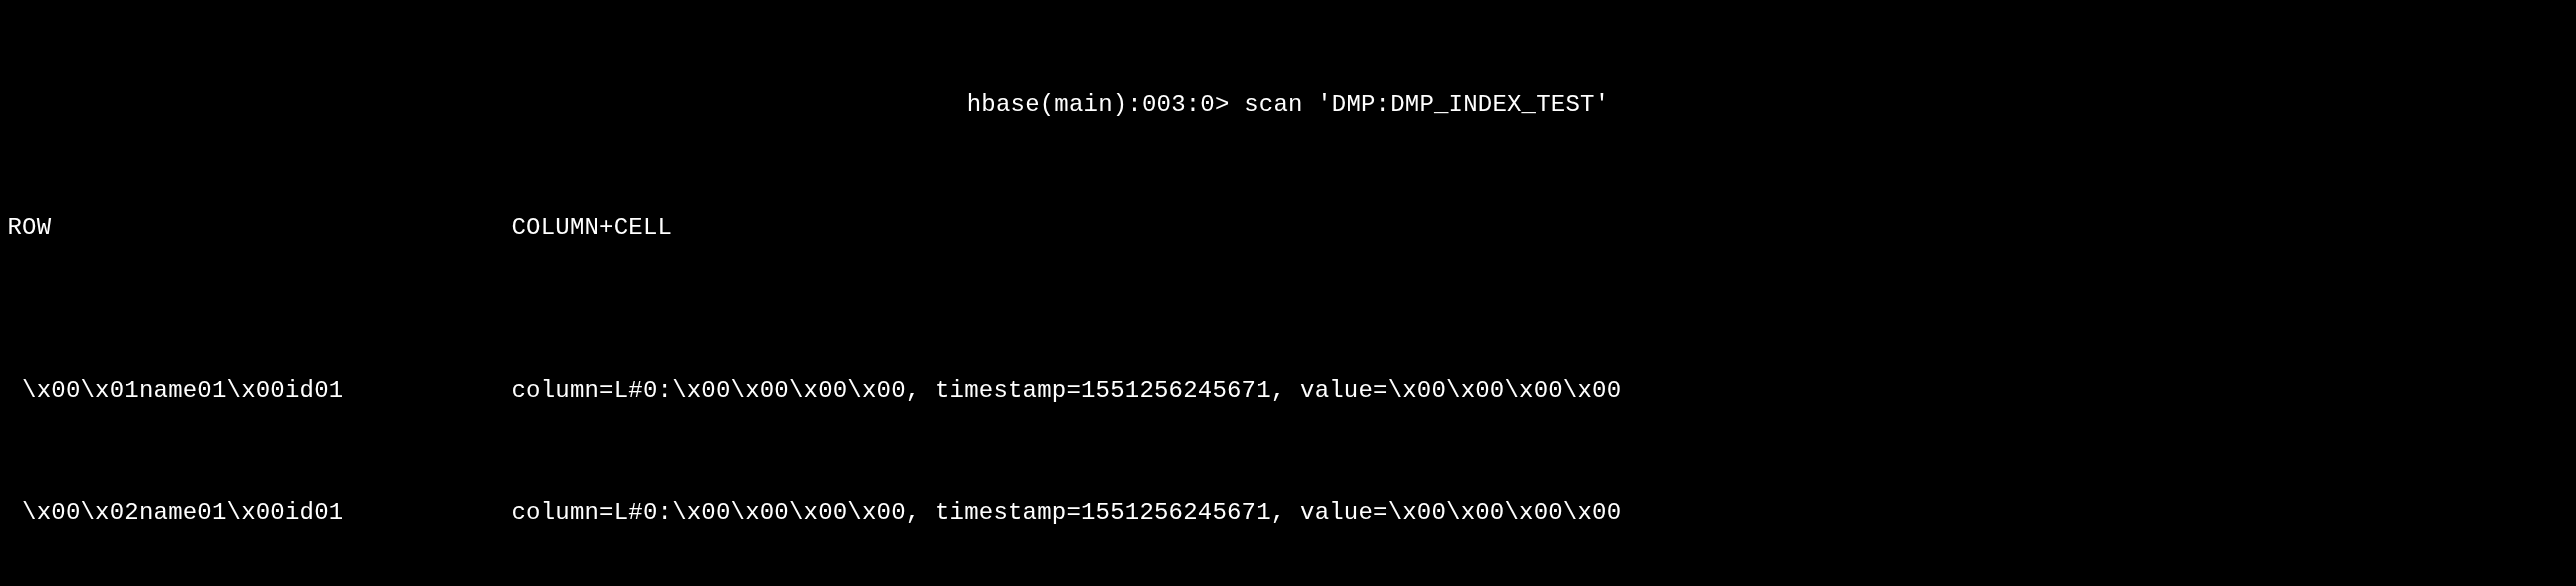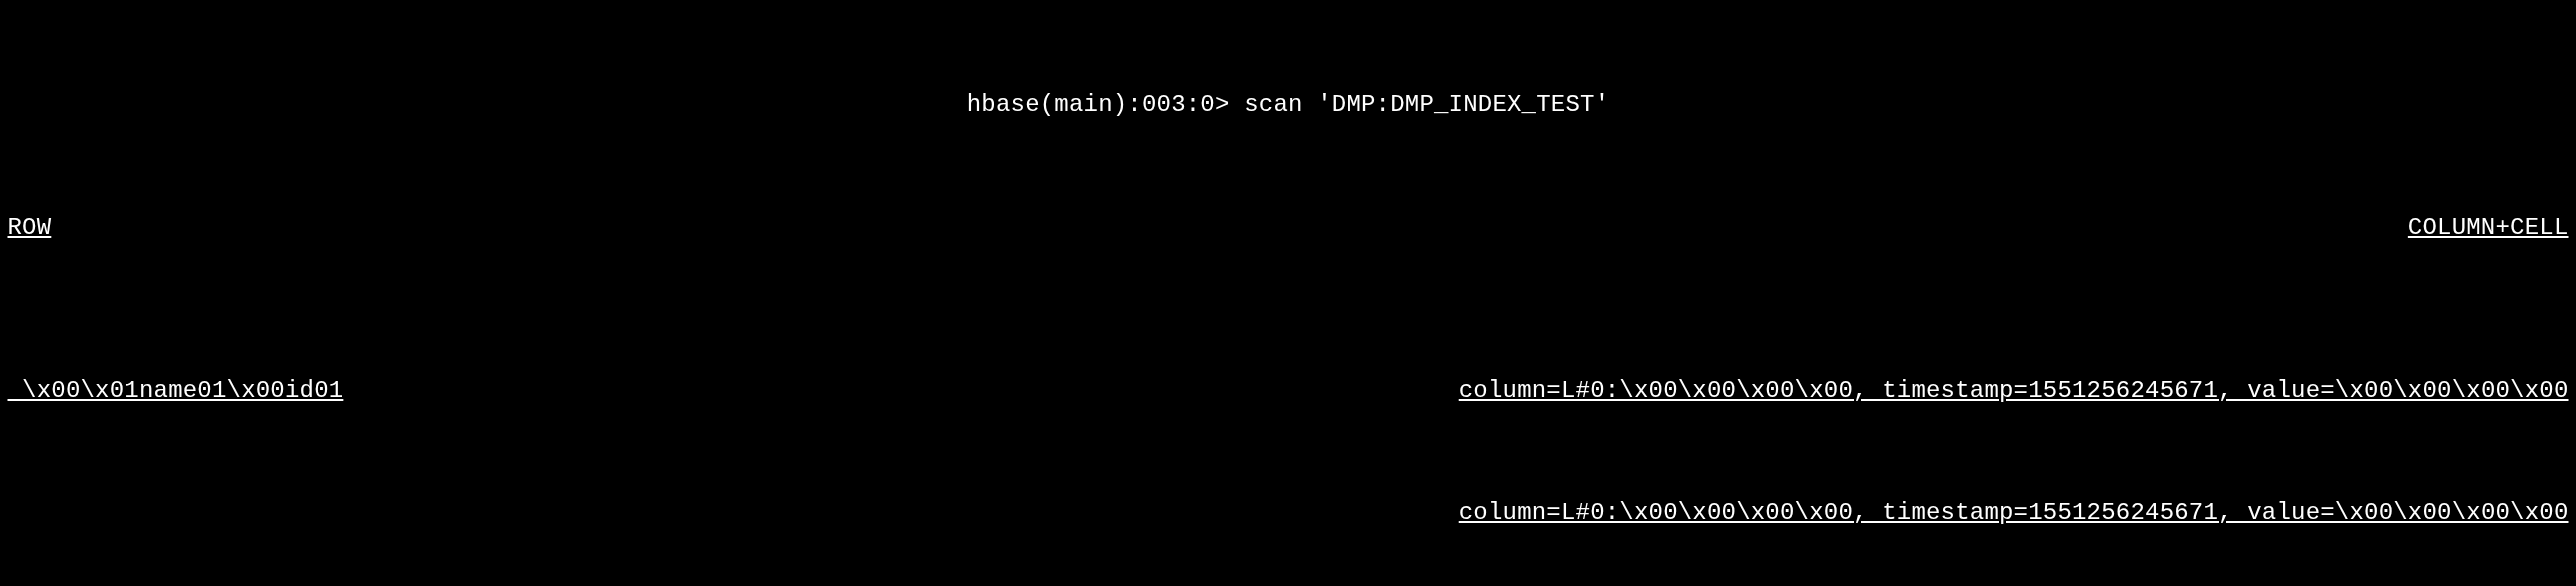--- a/index.html
+++ b/index.html
@@ -15,29 +15,27 @@
     height: 586px;
     overflow: hidden;
   }
   .terminal {
     padding: 3.7px 7.5px;
     white-space: pre;
   }
   .line {
     display: flex;
     flex-direction: row;
-    text-decoration: underline;
   }
   .col-row {
     width: 504px;
     flex: 0 0 auto;
   }
   .col-cell {
     flex: 1 1 auto;
-    text-align: right;
   }
   .single {
     white-space: pre;
     text-align: center;
   }
 </style>
 </head>
 <body>
 
 <div class="terminal">
@@ -45,20 +43,21 @@
   <div class="line">
     <span class="col-row">ROW</span>
     <span class="col-cell">COLUMN+CELL</span>
   </div>
 
   <div class="line">
     <span class="col-row"> \x00\x01name01\x00id01</span>
     <span class="col-cell">column=L#0:\x00\x00\x00\x00, timestamp=1551256245671, value=\x00\x00\x00\x00</span>
   </div>
   <div class="line">
+    <span class="col-row"> \x00\x02name01\x00id01</span>
     <span class="col-cell">column=L#0:\x00\x00\x00\x00, timestamp=1551256245671, value=\x00\x00\x00\x00</span>
   </div>
   
   
   
   
   
   
   
   

